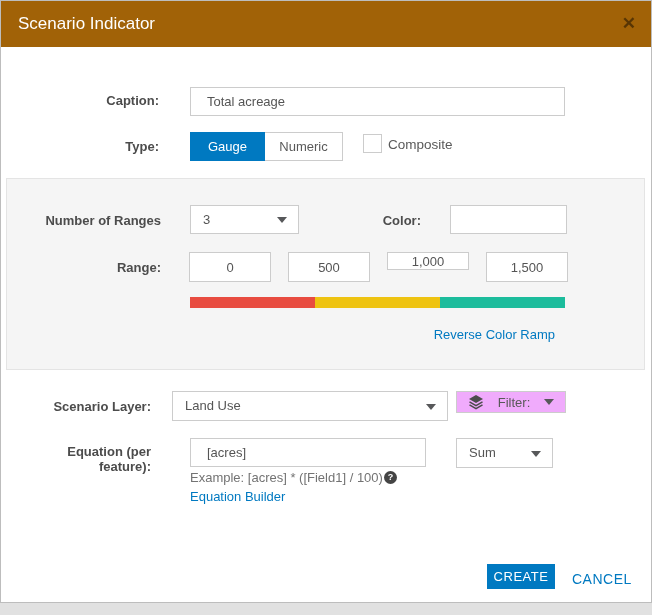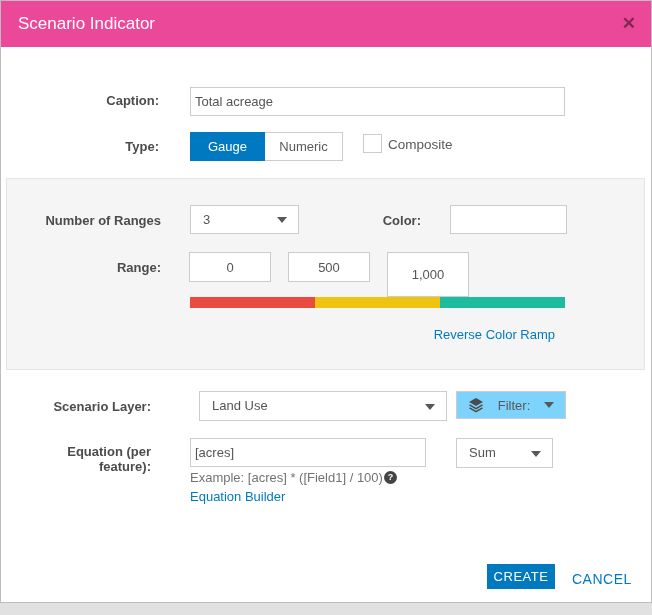--- a/index.html
+++ b/index.html
@@ -1,44 +1,44 @@
 <!DOCTYPE html>
 <html><head>
 <meta charset="utf-8">
 <style>
   html,body{margin:0;padding:0;width:652px;height:615px;overflow:hidden;
     background:#e1e1e1;font-family:"Liberation Sans",sans-serif;}
   .dialog{position:absolute;left:0;top:0;width:650px;height:601px;background:#fff;
     border:1px solid #bdbdbd;}
-  .header{position:absolute;left:0;top:0;width:100%;height:46px;background:#ec4899;}
+  .header{position:absolute;left:0;top:0;width:100%;height:46px;background:#a16207;}
   .title{position:absolute;left:17px;top:0;line-height:46px;font-size:17px;color:#ffffff;}
   .close{position:absolute;right:15px;top:13px;font-size:17px;line-height:20px;color:#000;
     opacity:.45;font-weight:bold;cursor:pointer;}
   .lbl{position:absolute;font-size:13px;font-weight:bold;color:#4c4c4c;text-align:right;line-height:15px;}
   .plain{font-weight:normal;color:#595959;}
   .tb{position:absolute;box-sizing:border-box;border:1px solid #cccccc;background:#fff;
-    font-family:"Liberation Sans",sans-serif;font-size:13px;color:#555;padding:0 4px;outline:none;}
+    font-family:"Liberation Sans",sans-serif;font-size:13px;color:#555;padding:0 16px;outline:none;}
   .tb.center{text-align:center;padding:0 4px;}
   .dd{position:absolute;box-sizing:border-box;border:1px solid #cccccc;background:#fff;cursor:pointer;}
   .dd .dd-text{position:absolute;left:12px;top:0;font-size:13px;color:#555;line-height:27px;}
   .caret{position:absolute;right:11px;top:11px;width:0;height:0;
     border-left:5px solid transparent;border-right:5px solid transparent;border-top:6px solid #57585a;}
   .seg{position:absolute;top:131px;height:29px;box-sizing:border-box;font-size:13px;
     display:flex;align-items:center;justify-content:center;cursor:pointer;}
   .seg.on{background:#0079c1;color:#fff;border:1px solid #0079c1;}
   .seg.off{background:#fff;color:#595959;border:1px solid #ccc;border-left:none;}
   .checkbox{position:absolute;left:362px;top:133px;width:17px;height:17px;background:#fff;
     border:1px solid #ccc;cursor:pointer;}
   .panel{position:absolute;left:5px;top:177px;width:637px;height:190px;background:#f5f5f5;
     border:1px solid #e4e4e4;}
   .ramp{position:absolute;left:189px;top:296px;width:375px;height:11px;display:flex;}
   .ramp div{flex:1;}
   .link{position:absolute;font-size:13px;color:#0079c1;cursor:pointer;text-decoration:none;}
-  .filter-btn{position:absolute;left:455px;top:390px;width:110px;height:28px;box-sizing:border-box;
-    border:1px solid #ccc;background:#7dd3fc;display:flex;align-items:center;justify-content:center;
+  .filter-btn{position:absolute;left:455px;top:390px;width:110px;height:22px;box-sizing:border-box;
+    border:1px solid #ccc;background:#f0abfc;display:flex;align-items:center;justify-content:center;
     gap:14px;cursor:pointer;font-size:13px;color:#595959;}
   .filter-caret{width:0;height:0;border-left:5px solid transparent;border-right:5px solid transparent;
     border-top:6px solid #57585a;}
   .example{position:absolute;left:189px;top:469px;font-size:13px;color:#737373;
     display:flex;align-items:center;gap:1px;}
   .help{width:13px;height:13px;border-radius:50%;background:#444;color:#fff;font-size:9px;
     font-weight:bold;line-height:13px;text-align:center;display:inline-block;}
   .create{position:absolute;left:486px;top:563px;width:68px;height:25px;background:#0079c1;
     border:none;color:#fff;font-size:13px;letter-spacing:.5px;cursor:pointer;
     font-family:"Liberation Sans",sans-serif;}
@@ -71,32 +71,33 @@
     <span class="dd-text">3</span>
     <span class="caret"></span>
   </div>
 
   <div class="lbl" style="left:330px;top:212px;width:90px;">Color:</div>
   <input class="tb" style="left: 449px; top: 204px; width: 117px; height: 29px;" value="">
 
   <div class="lbl" style="left:40px;top:259px;width:120px;">Range:</div>
   <input class="tb center" style="left: 188px; top: 251px; width: 82px; height: 30px;" value="0">
   <input class="tb center" style="left: 287px; top: 251px; width: 82px; height: 30px;" value="500">
-  <input class="tb center" style="left: 386px; top: 251px; width: 82px; height: 45px;" value="1,000">
+  <input class="tb center" style="left: 386px; top: 251px; width: 82px; height: 18px;" value="1,000">
+  <input class="tb center" style="left: 485px; top: 251px; width: 82px; height: 30px;" value="1,500">
 
   <div class="ramp">
     <div style="background: rgb(232, 76, 64);"></div>
     <div style="background: rgb(238, 195, 17);"></div>
     <div style="background: rgb(28, 188, 156);"></div>
   </div>
 
   <a class="link" style="left:314px;top:326px;width:240px;text-align:right;">Reverse Color Ramp</a>
 
   <div class="lbl" style="left:20px;top:398px;width:130px;">Scenario Layer:</div>
-  <div class="dd" style="left:198px;top:390px;width:248px;height:30px;text-align:center;">
+  <div class="dd" style="left:171px;top:390px;width:276px;height:30px;text-align:center;">
     <span class="dd-text" style="line-height:28px;">Land Use</span>
     <span class="caret" style="top:12px;"></span>
   </div>
 
   <div class="filter-btn">
     <svg width="16" height="16" viewBox="0 0 16 16">
       <path d="M8 1 L15 5 L8 9 L1 5 Z" fill="#4c4c4c"></path>
       <polyline points="1.5,7.8 8,11.6 14.5,7.8" fill="none" stroke="#4c4c4c" stroke-width="1.5"></polyline>
       <polyline points="1.5,10.8 8,14.6 14.5,10.8" fill="none" stroke="#4c4c4c" stroke-width="1.5"></polyline>
     </svg>

